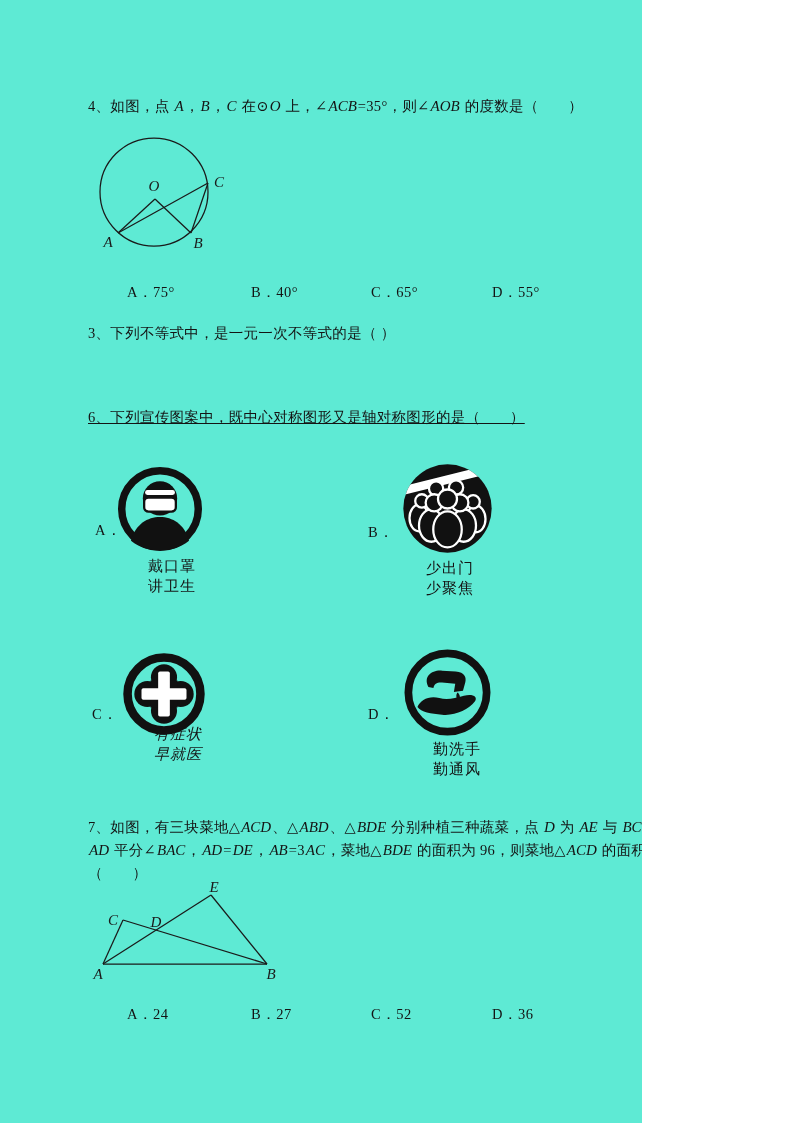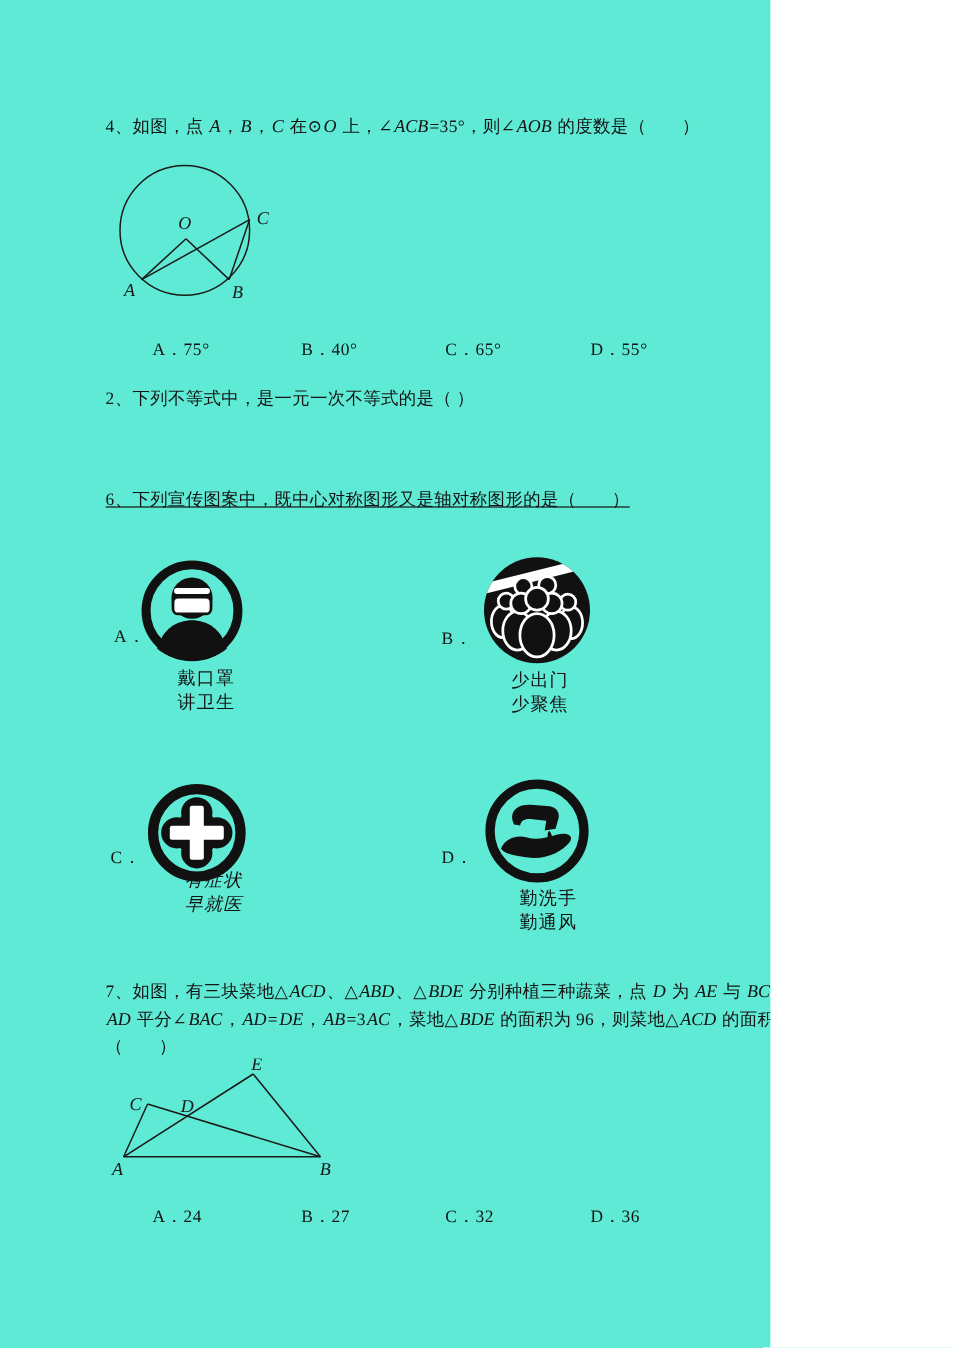--- a/index.html
+++ b/index.html
@@ -57,21 +57,21 @@
     <text x="124" y="54" text-anchor="middle" class="geo-label">C</text>
   </svg>
 
   <div class="opts" style="top:283px;">
     <div>A．75°</div>
     <div>B．40°</div>
     <div>C．65°</div>
     <div>D．55°</div>
   </div>
 
-  <div class="stem" style="left:88px; top:322px;"><span>2、下列不等式中，是一元一次不等式的是（ ）</span></div>
+  <div class="stem" style="left:88px; top:322px;"><span>3、下列不等式中，是一元一次不等式的是（ ）</span></div>
 
 
   <div class="stem" style="left:88px; top:406px;text-decoration:underline;"><span>6、下列宣传图案中，既中心对称图形又是轴对称图形的是（　　）</span></div>
 
   <div class="choice-label" style="left:95px; top:521px;">A．</div>
   <svg style="left:116px; top:465px;" width="88" height="88" viewBox="0 0 100 100">
     <circle cx="50" cy="50" r="43.5" fill="none" stroke="#111111" stroke-width="8.5"></circle>
     <path d="M17,86 C22,67 36,59 50,59 C64,59 78,67 83,86 C73,94 61,97 50,97 C39,97 27,94 17,86 Z" fill="#111111"></path>
     <circle cx="50" cy="38" r="19.5" fill="#111111"></circle>
     <rect x="33" y="28.5" width="34" height="5.5" rx="2.7" fill="#ffffff"></rect>
@@ -152,17 +152,17 @@
     <text x="8" y="97" text-anchor="middle" class="geo-label">A</text>
     <text x="181" y="97" text-anchor="middle" class="geo-label">B</text>
     <text x="23" y="43" text-anchor="middle" class="geo-label">C</text>
     <text x="66" y="45" text-anchor="middle" class="geo-label">D</text>
     <text x="124" y="10" text-anchor="middle" class="geo-label">E</text>
   </svg>
 
   <div class="opts" style="top:1005px;">
     <div>A．24</div>
     <div>B．27</div>
-    <div>C．32</div>
+    <div>C．52</div>
     <div>D．36</div>
   </div>
 
 </div>
 
 </body></html>

